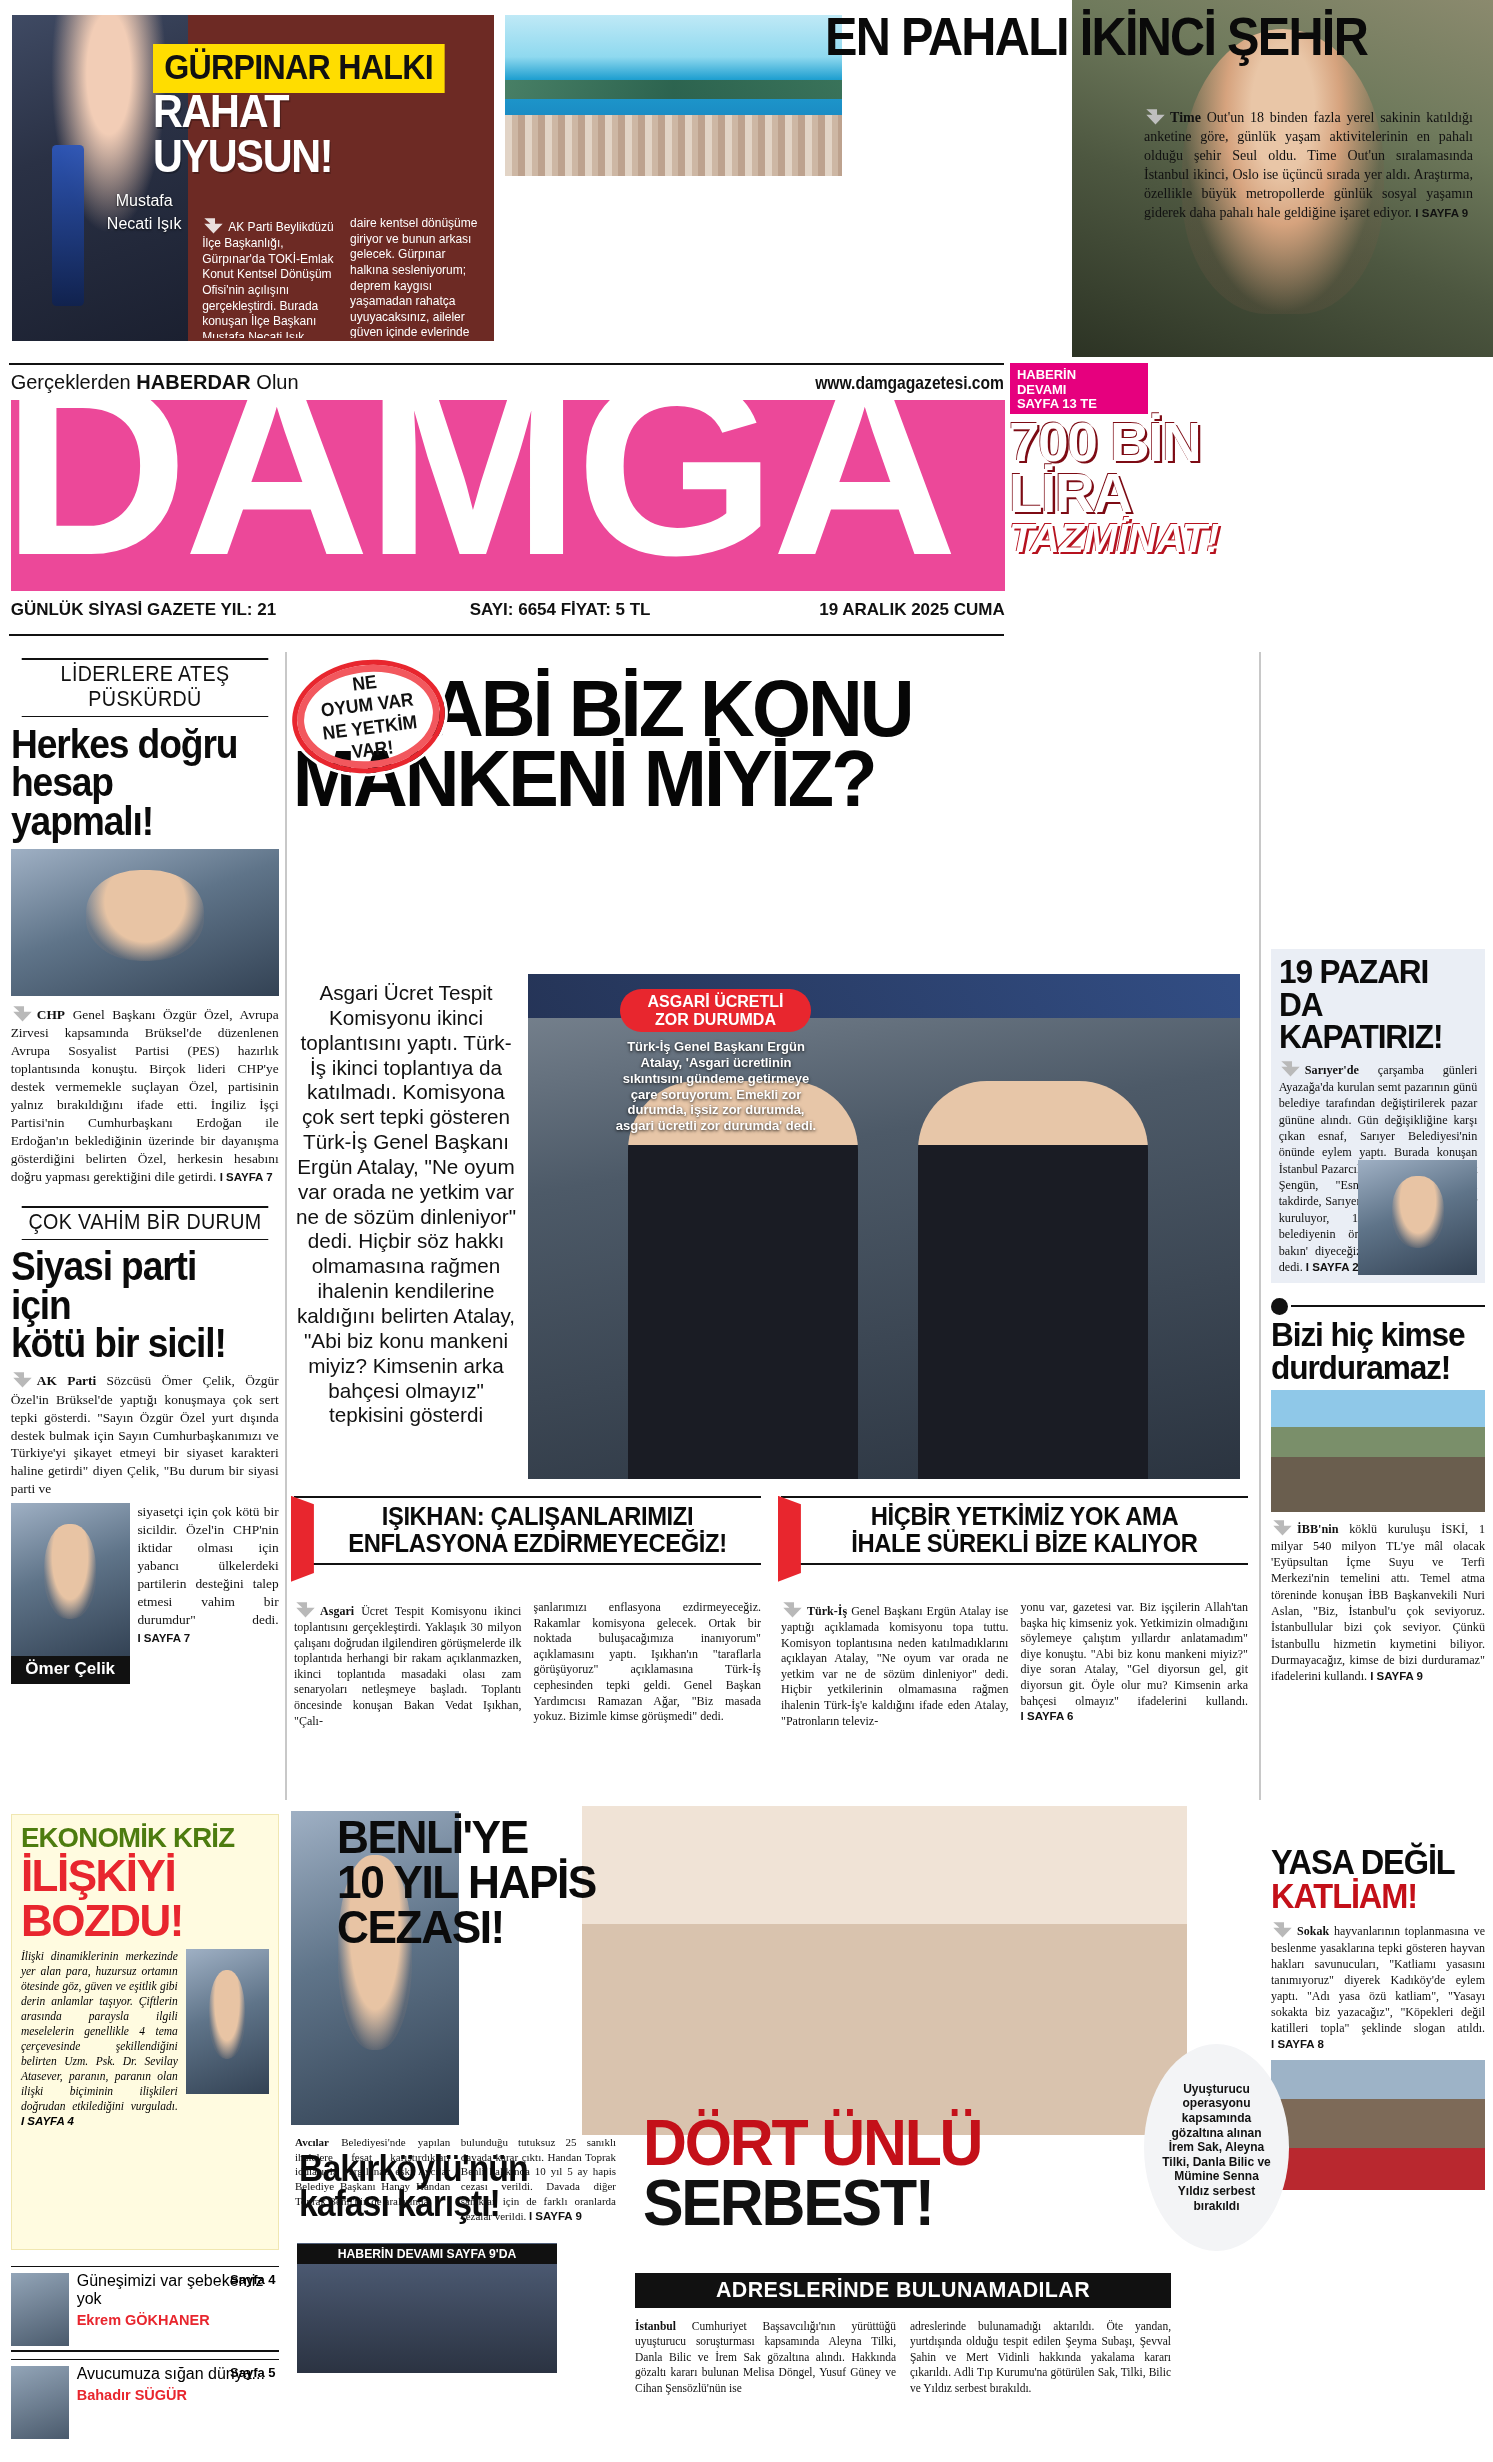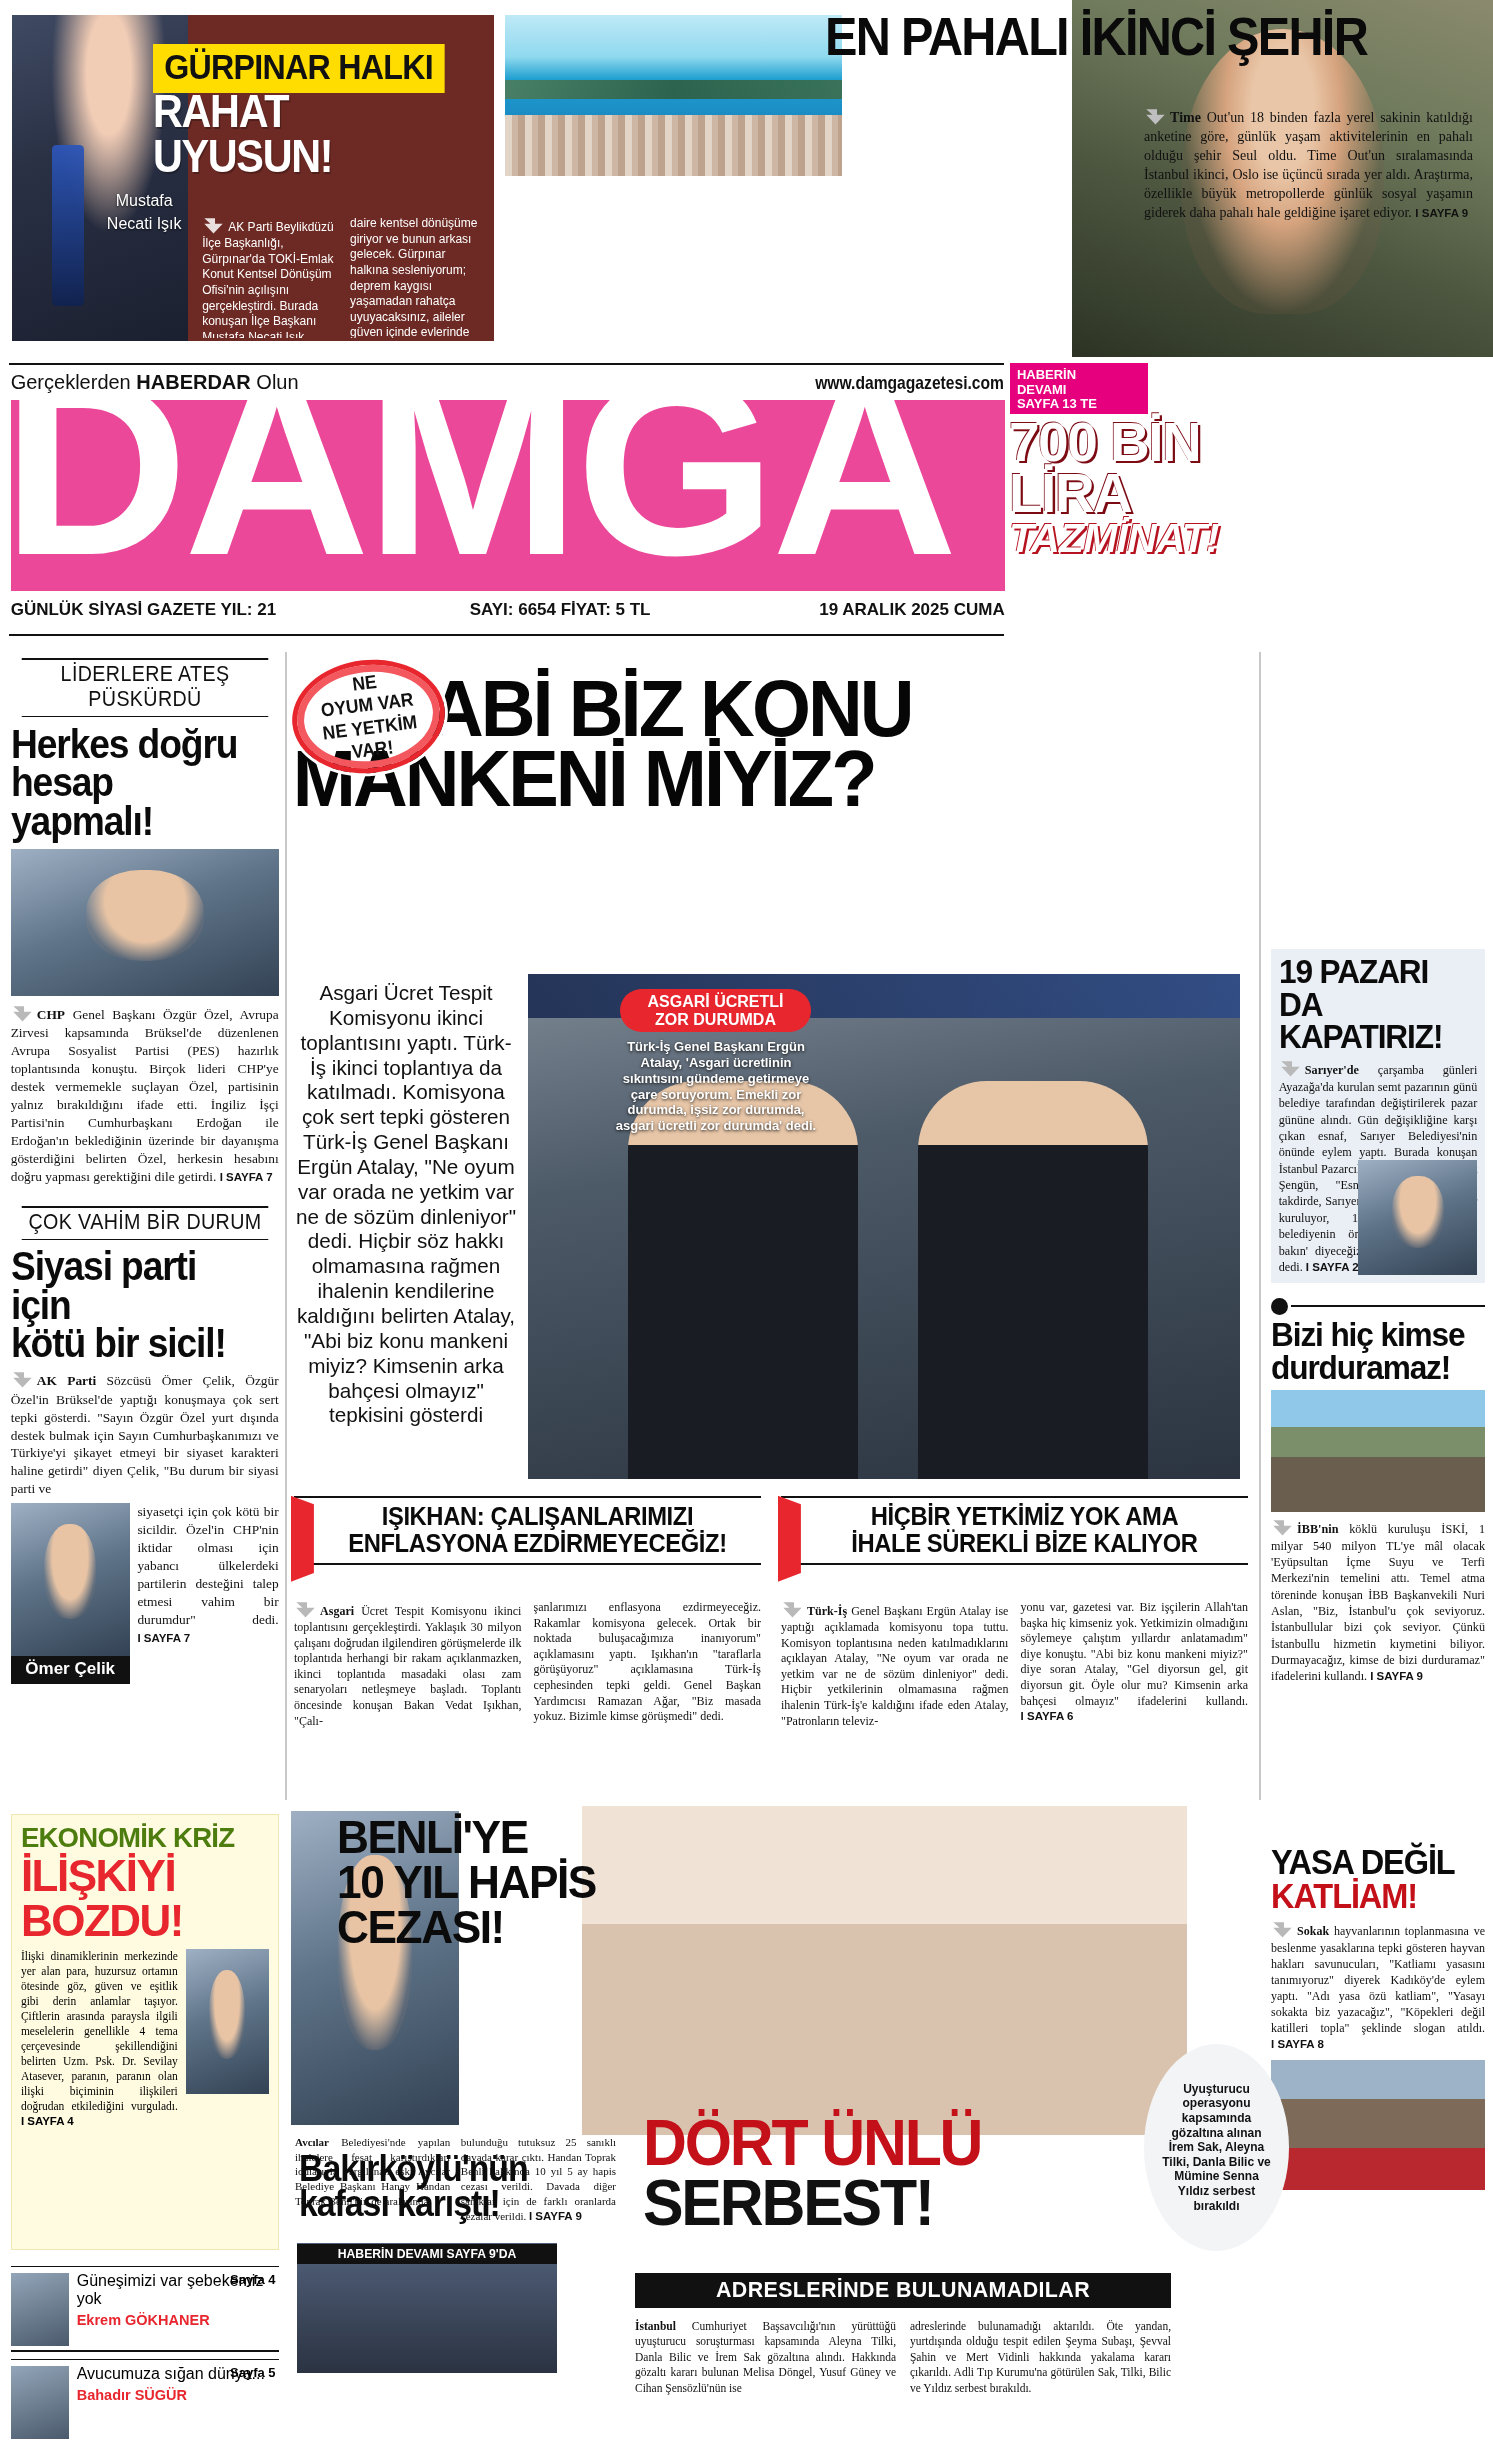--- a/index.html
+++ b/index.html
@@ -255,21 +255,21 @@
   .bot { position:absolute; left:0; top:1814px; width:1493px; height:648px; }
 
   .eco-box {
     position:absolute; left:10.7px; top:0; width:268px; height:436px; background:#fffbe0;
     border:1.5px solid #f0e7b2; padding:9.2px;
   }
   .eco-t1 { font-family:"Liberation Sans Narrow","Liberation Sans",sans-serif;
     font-size:27.6px; font-weight:900; color:#4d7c0f; line-height:1; letter-spacing:-0.8px; }
   .eco-t2 { font-family:"Liberation Sans Narrow","Liberation Sans",sans-serif;
     font-size:44px; font-weight:900; color:#e8262e; line-height:.95; letter-spacing:-1.5px; margin-top:3.1px; }
-  .eco-body { font-family:"Liberation Serif", serif; font-size:11.5px; line-height:1.30; text-align:justify; margin-top:7.7px; }
+  .eco-body { font-family:"Liberation Serif", serif; font-size:11.5px; line-height:1.30; text-align:justify; margin-top:7.7px;font-style:italic; }
 
   .author { position:absolute; left:10.7px; width:268px; height:86px; border-top:1.5px solid #111; padding-top:4.6px; }
   .author .sayfa-r { position:absolute; right:3.1px; top:4.6px; font-size:13px; font-weight:800;
     font-family:"Liberation Sans Narrow","Liberation Sans",sans-serif; }
   .author .txt { font-family:"Liberation Sans Narrow","Liberation Sans",sans-serif; font-size:16px; line-height:1.12; margin-left:66px; }
   .author .nm { font-family:"Liberation Sans Narrow","Liberation Sans",sans-serif; font-size:14.5px;
     font-weight:900; color:#e8262e; margin-left:66px; margin-top:4.6px; }
   .author .av { position:absolute; left:0; top:6.1px; width:58px; height:73px;
     background:linear-gradient(160deg,#93a5b8,#4a5a6c); }
 

